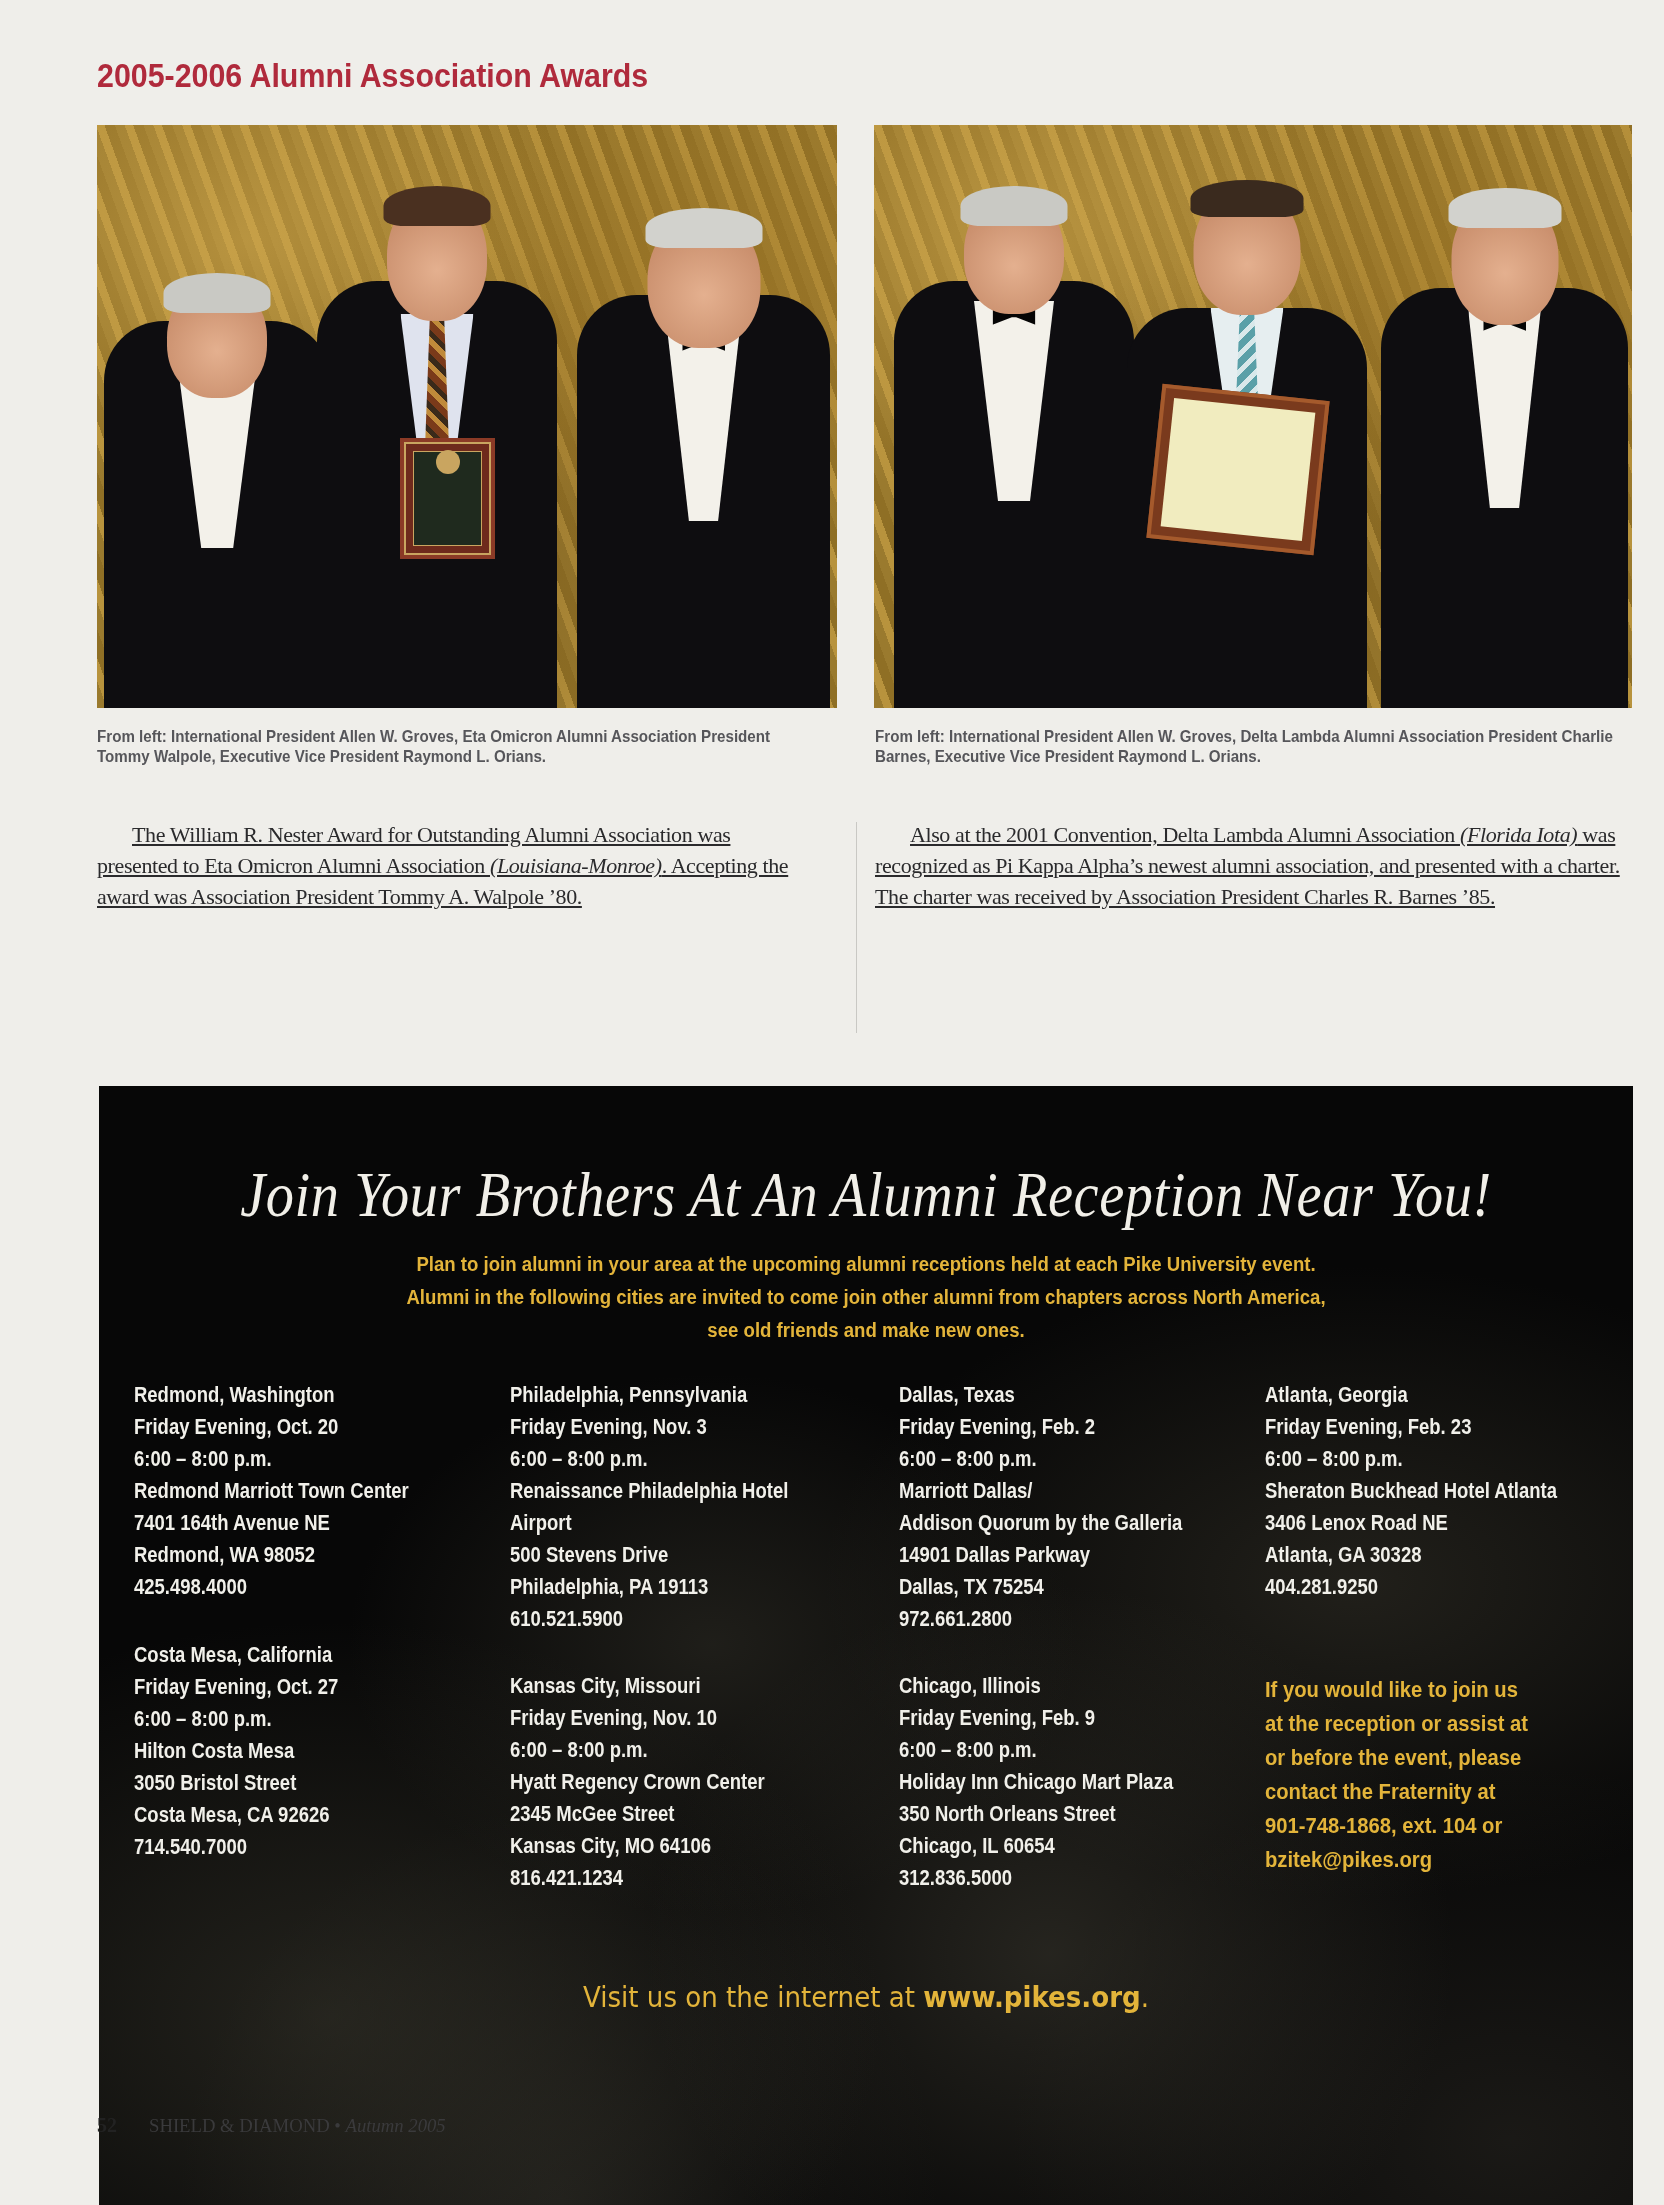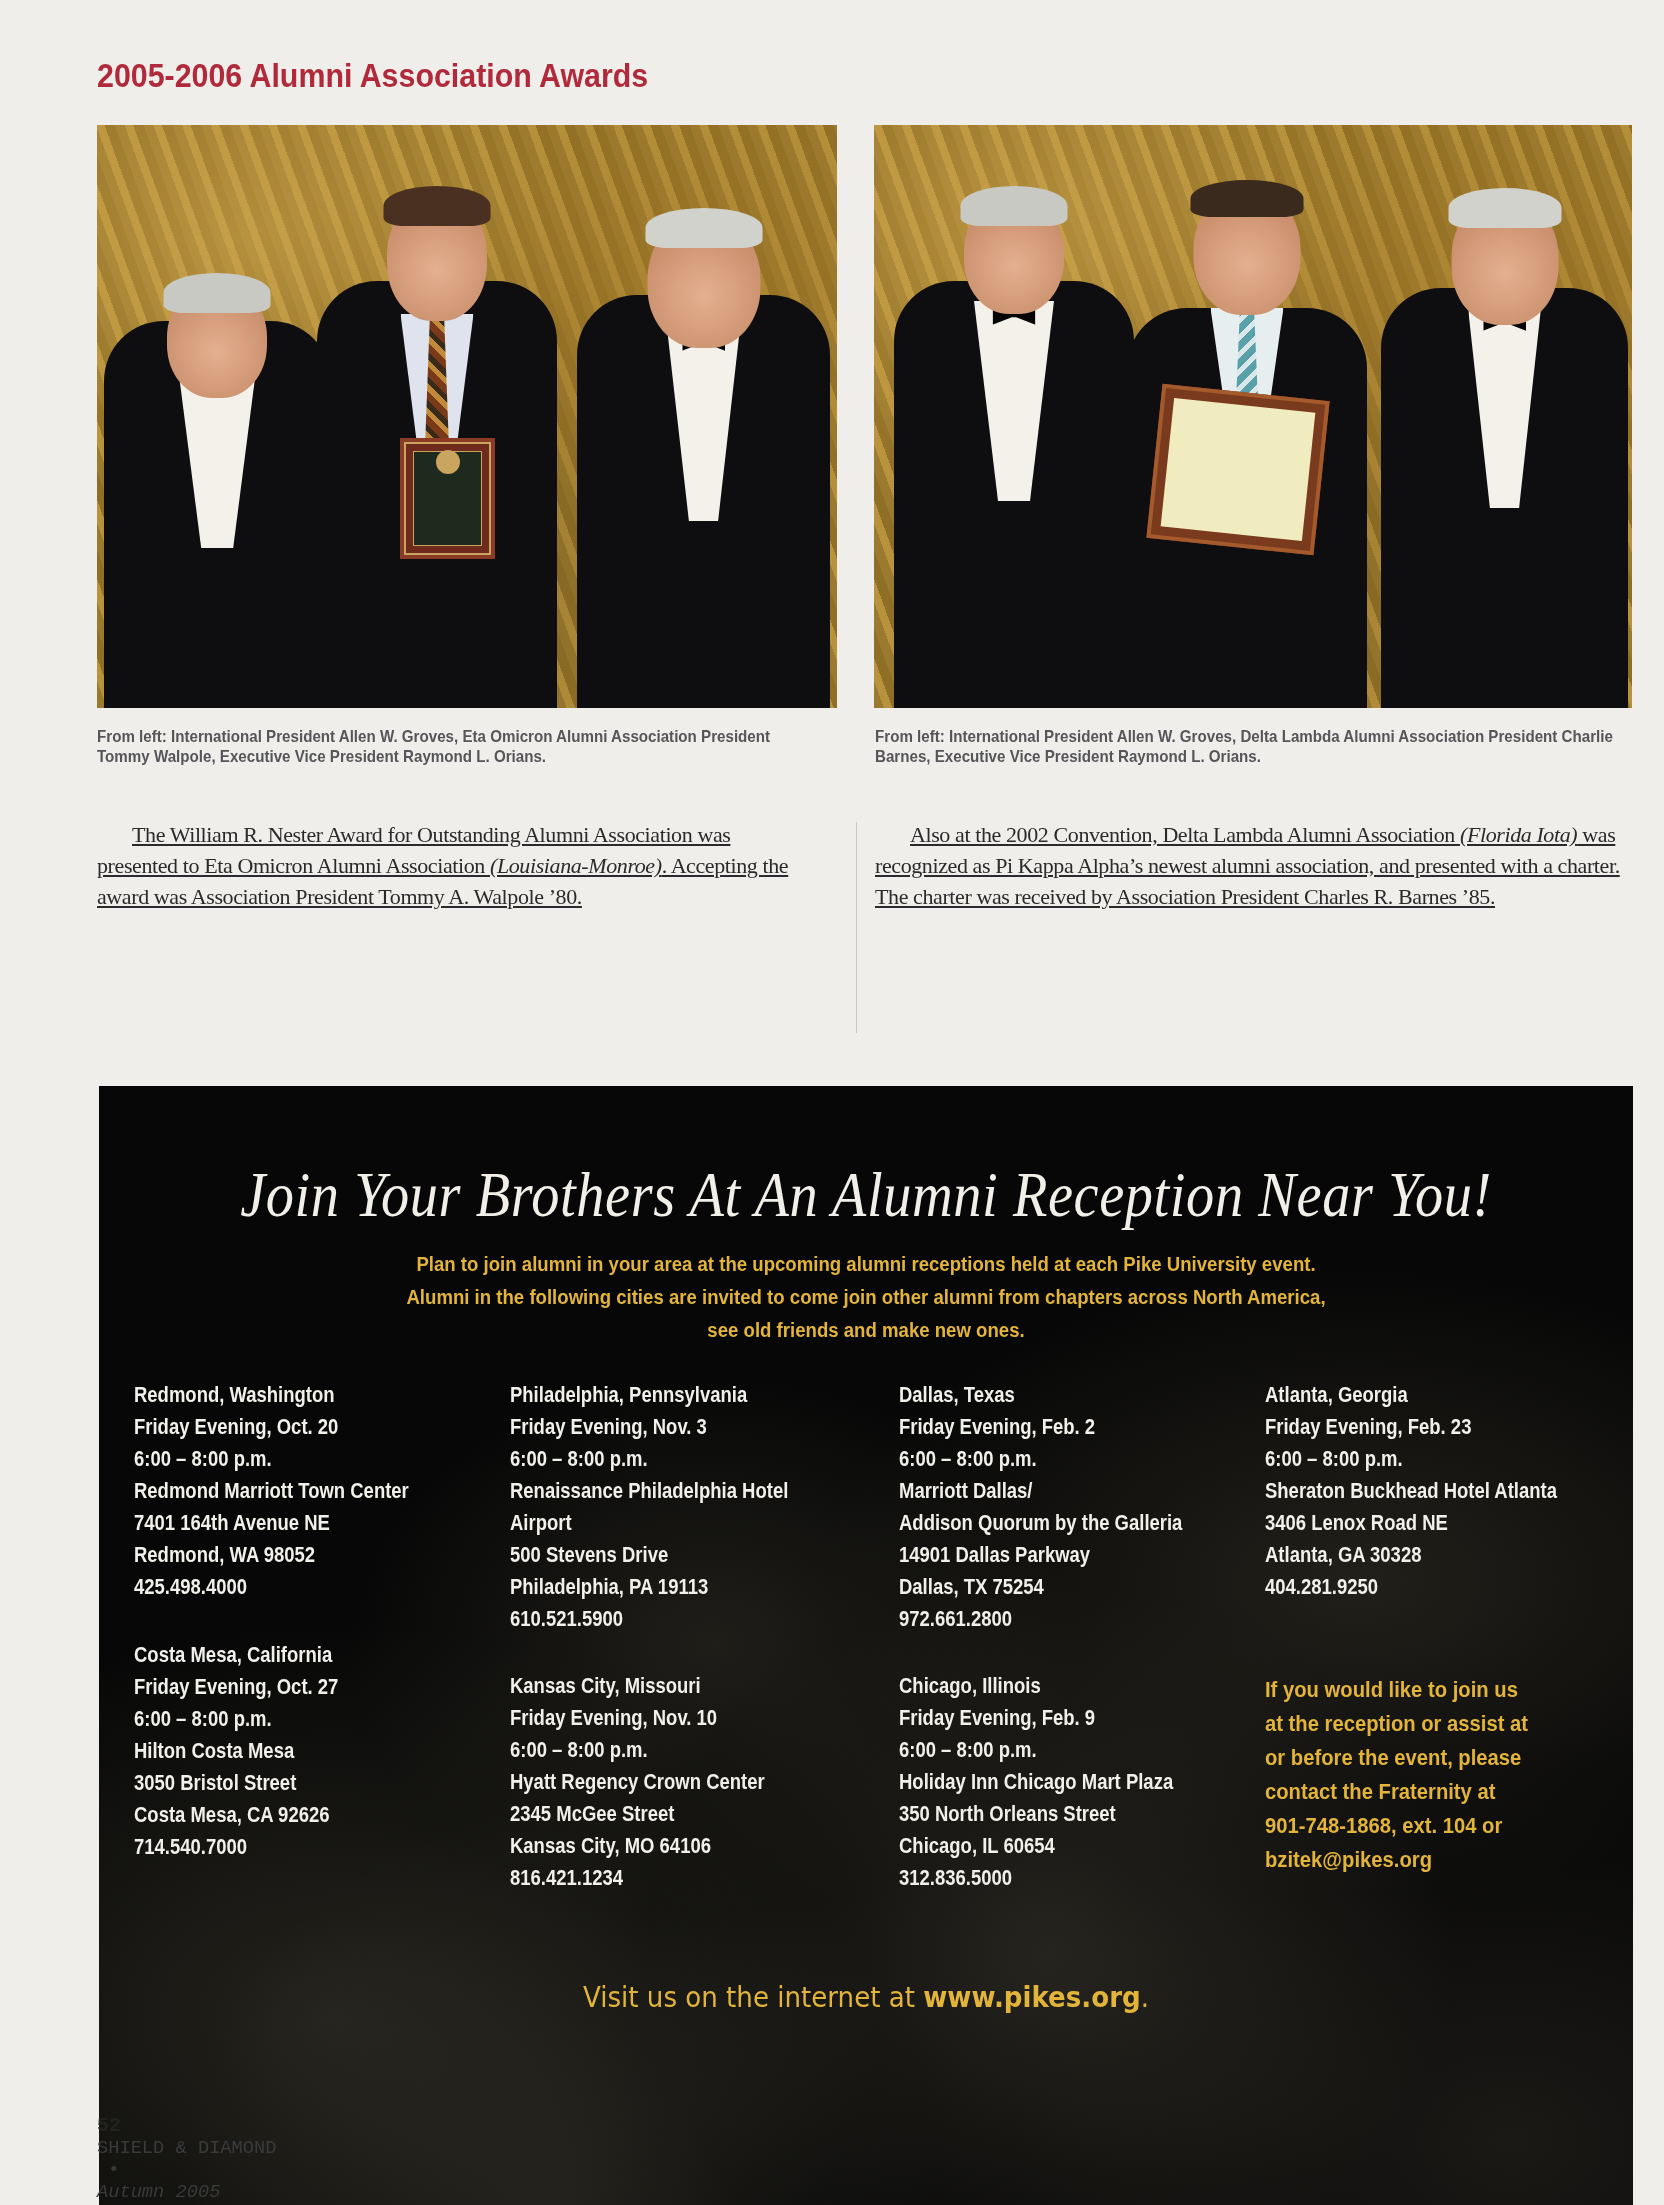--- a/index.html
+++ b/index.html
@@ -130,22 +130,22 @@
     }
     .contact div { white-space: nowrap; }
     .visit {
       position: absolute; left: 0; right: 0; top: 894px; text-align: center;
       font-family: "DejaVu Sans", sans-serif; font-size: 29px; color: #e3b43a;
       transform: scaleX(0.9); transform-origin: center top;
     }
     .visit b { font-weight: bold; }
     .footer {
       position: absolute; left: 97px; top: 2114px;
-      font-family: Liberation Mono, monospace; font-size: 18.7px; color: #3a3a3c;
-      display: flex; align-items: baseline; flex-direction: column;
+      font-family: Liberation Serif, serif; font-size: 18.7px; color: #3a3a3c;
+      display: flex; align-items: baseline;
     }
     .footer .pageno { font-weight: bold; font-size: 20px; margin-right: 32px; color: #222; }
     .footer .issue { font-style: italic; }
   </style>
 </head>
 <body>
 
 <div class="page-title">2005-2006 Alumni Association Awards</div>
 
 <div class="photo photo-1">
@@ -204,21 +204,21 @@
 </div>
 
 <div class="caption caption-1">From left: International President Allen W. Groves, Eta Omicron Alumni Association President Tommy Walpole, Executive Vice President Raymond L. Orians.</div>
 <div class="caption caption-2">From left: International President Allen W. Groves, Delta Lambda Alumni Association President Charlie Barnes, Executive Vice President Raymond L. Orians.</div>
 
 <div class="body-text body-1">
   <p><span>The William R. Nester Award for Outstanding Alumni Association was presented to Eta Omicron Alumni Association </span><em>(Louisiana-Monroe)</em><span>. Accepting the award was Association President Tommy A. Walpole ’80.</span></p>
 </div>
 <div class="col-rule"></div>
 <div class="body-text body-2">
-  <p><span>Also at the 2002 Convention, Delta Lambda Alumni Association </span><em>(Florida Iota)</em><span> was recognized as Pi Kappa Alpha’s newest alumni association, and presented with a charter. The charter was received by Association President Charles R. Barnes ’85.</span></p>
+  <p><span>Also at the 2001 Convention, Delta Lambda Alumni Association </span><em>(Florida Iota)</em><span> was recognized as Pi Kappa Alpha’s newest alumni association, and presented with a charter. The charter was received by Association President Charles R. Barnes ’85.</span></p>
 </div>
 
 <div class="ad">
   <div class="ad-headline">Join Your Brothers At An Alumni Reception Near You!</div>
   <div class="ad-intro">
     <div>Plan to join alumni in your area at the upcoming alumni receptions held at each Pike University event.</div>
     <div>Alumni in the following cities are invited to come join other alumni from chapters across North America,</div>
     <div>see old friends and make new ones.</div>
   </div>
 

